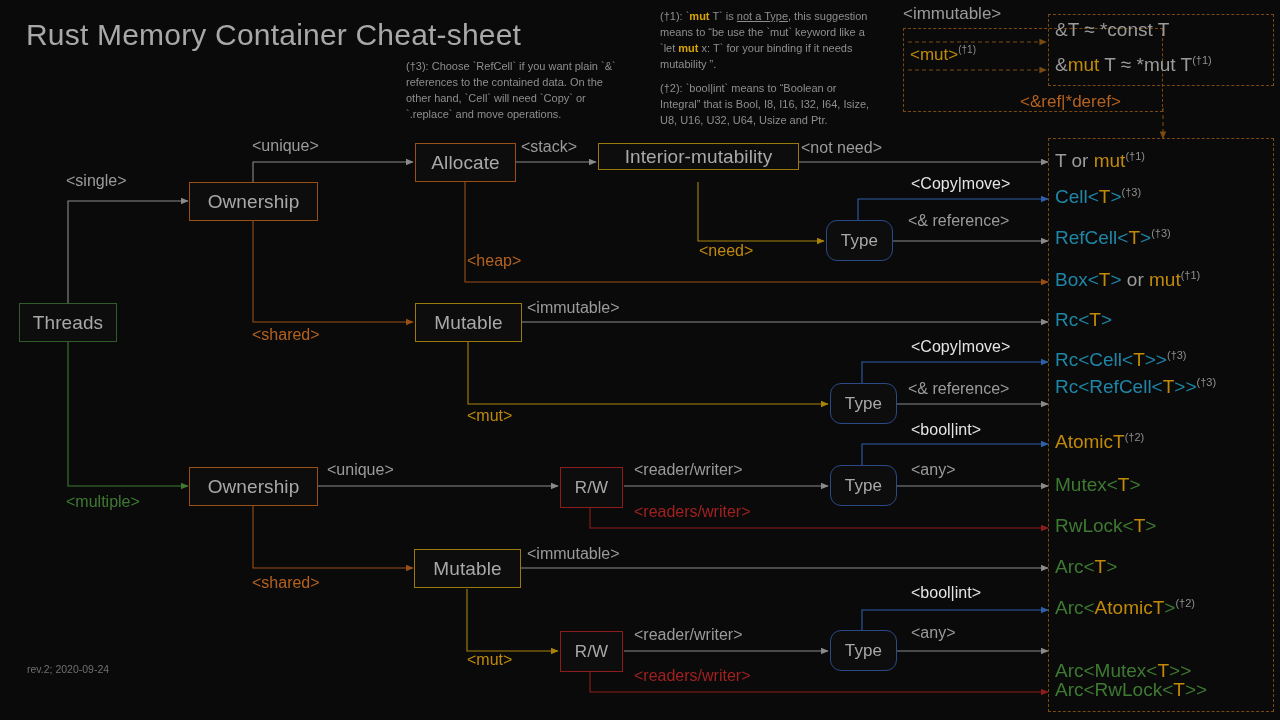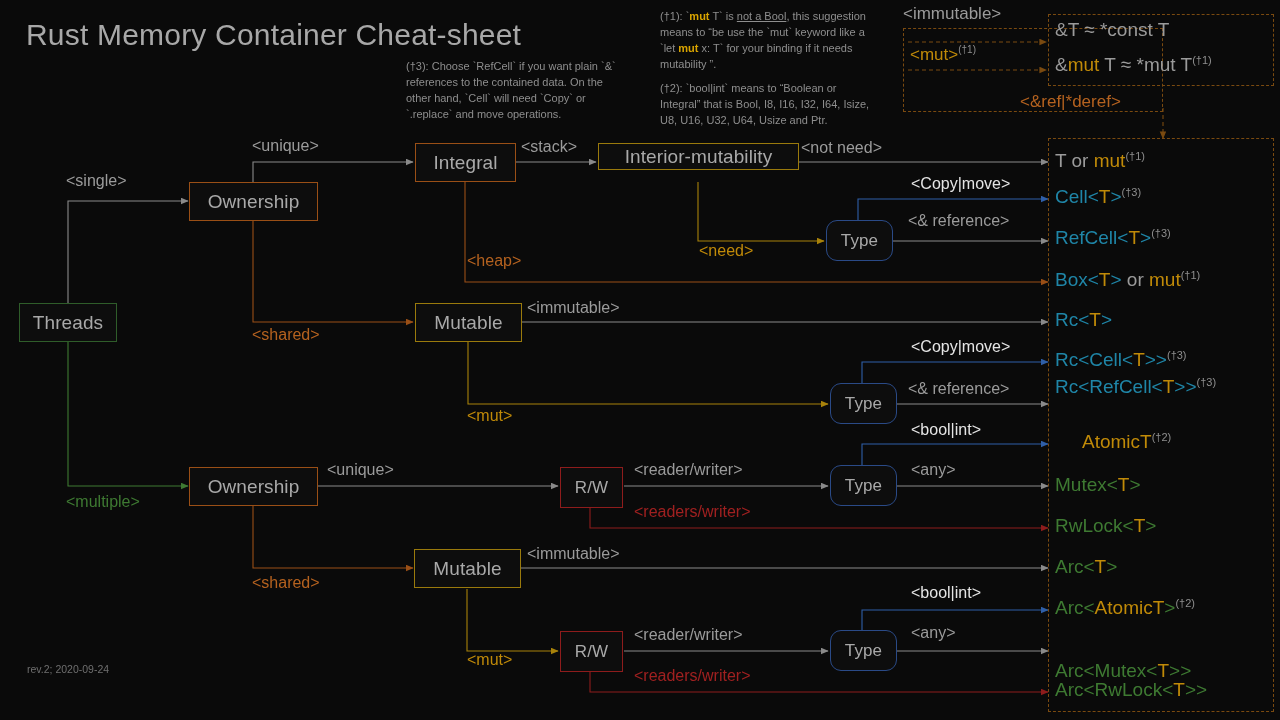--- a/index.html
+++ b/index.html
@@ -149,21 +149,21 @@
     </g>
   </svg>
 
   <div class="abs title">Rust Memory Container Cheat-sheet</div>
 
   <div class="abs note" style="left:406px;top:58px;width:222px;">
     <span>(†3): </span><span>Choose `RefCell` if you want plain `&amp;` references to the contained data. On the other hand, `Cell` will need `Copy` or `.replace` and move operations.</span>
   </div>
 
   <div class="abs note" style="left:660px;top:8px;width:218px;">
-    <span>(†1): </span><span>`</span><span class="k">mut</span><span> T` is </span><span class="u">not a Bool</span><span>, this suggestion means to “be use the `mut` keyword like a `let </span><span class="k">mut</span><span> x: T` for your binding if it needs mutability ”.</span>
+    <span>(†1): </span><span>`</span><span class="k">mut</span><span> T` is </span><span class="u">not a Type</span><span>, this suggestion means to “be use the `mut` keyword like a `let </span><span class="k">mut</span><span> x: T` for your binding if it needs mutability ”.</span>
   </div>
 
   <div class="abs note" style="left:660px;top:80px;width:218px;">
     <span>(†2): </span><span>`bool|int` means to “Boolean or Integral” that is Bool, I8, I16, I32, I64, Isize, U8, U16, U32, U64,  Usize and Ptr.</span>
   </div>
 
   <div class="abs lab" style="left:903px;top:4px;font-size:17px;">&lt;immutable&gt;</div>
 
   <div class="dashgroup" style="left:903px;top:28px;width:260px;height:84px;"></div>
 
@@ -187,21 +187,21 @@
 
   <div class="box green" style="left:19px;top:303px;width:98px;height:39px;">
     <span>Threads</span>
   </div>
 
   <div class="box orange" style="left:189px;top:182px;width:129px;height:39px;">
     <span>Ownership</span>
   </div>
 
   <div class="box orange" style="left:415px;top:143px;width:101px;height:39px;">
-    <span>Integral</span>
+    <span>Allocate</span>
   </div>
 
   <div class="box yellow" style="left:598px;top:143px;width:201px;height:27px;">
     <span>Interior-mutability</span>
   </div>
 
   <div class="box blue small" style="left:826px;top:220px;width:67px;height:41px;">
     <span>Type</span>
   </div>
 
@@ -277,21 +277,21 @@
   <div class="abs lab" style="left:911px;top:624px;">&lt;any&gt;</div>
 
   <div id="outputs">
       <div class="out" style="left: 1055px; top: 150px;"><span class="n">T or </span><span class="y">mut</span><span class="sup">(†1)</span></div>
       <div class="out" style="left: 1055px; top: 186px;"><span class="c">Cell&lt;</span><span class="y">T</span><span class="c">&gt;</span><span class="sup">(†3)</span></div>
       <div class="out" style="left: 1055px; top: 227px;"><span class="c">RefCell&lt;</span><span class="y">T</span><span class="c">&gt;</span><span class="sup">(†3)</span></div>
       <div class="out" style="left: 1055px; top: 269px;"><span class="c">Box&lt;</span><span class="y">T</span><span class="c">&gt;</span><span class="n"> or </span><span class="y">mut</span><span class="sup">(†1)</span></div>
       <div class="out" style="left: 1055px; top: 309px;"><span class="c">Rc&lt;</span><span class="y">T</span><span class="c">&gt;</span></div>
       <div class="out" style="left: 1055px; top: 349px;"><span class="c">Rc&lt;Cell&lt;</span><span class="y">T</span><span class="c">&gt;&gt;</span><span class="sup">(†3)</span></div>
       <div class="out" style="left: 1055px; top: 376px;"><span class="c">Rc&lt;RefCell&lt;</span><span class="y">T</span><span class="c">&gt;&gt;</span><span class="sup">(†3)</span></div>
-      <div class="out" style="left: 1055px; top: 431px; margin-left: 27px;"><span class="y">AtomicT</span><span class="sup">(†2)</span></div>
+      <div class="out" style="left: 1055px; top: 431px;"><span class="y">AtomicT</span><span class="sup">(†2)</span></div>
       <div class="out" style="left: 1055px; top: 474px;"><span class="g">Mutex&lt;</span><span class="y">T</span><span class="g">&gt;</span></div>
       <div class="out" style="left: 1055px; top: 515px;"><span class="g">RwLock&lt;</span><span class="y">T</span><span class="g">&gt;</span></div>
       <div class="out" style="left: 1055px; top: 556px;"><span class="g">Arc&lt;</span><span class="y">T</span><span class="g">&gt;</span></div>
       <div class="out" style="left: 1055px; top: 597px;"><span class="g">Arc&lt;</span><span class="y">AtomicT</span><span class="g">&gt;</span><span class="sup">(†2)</span></div>
       <div class="out" style="left: 1055px; top: 660px;"><span class="g">Arc&lt;Mutex&lt;</span><span class="y">T</span><span class="g">&gt;&gt;</span></div>
       <div class="out" style="left: 1055px; top: 679px;"><span class="g">Arc&lt;RwLock&lt;</span><span class="y">T</span><span class="g">&gt;&gt;</span></div>
     </div>
 
   <div class="abs footer" style="left:27px;top:660px;">rev.2; 2020-09-24</div>
 

